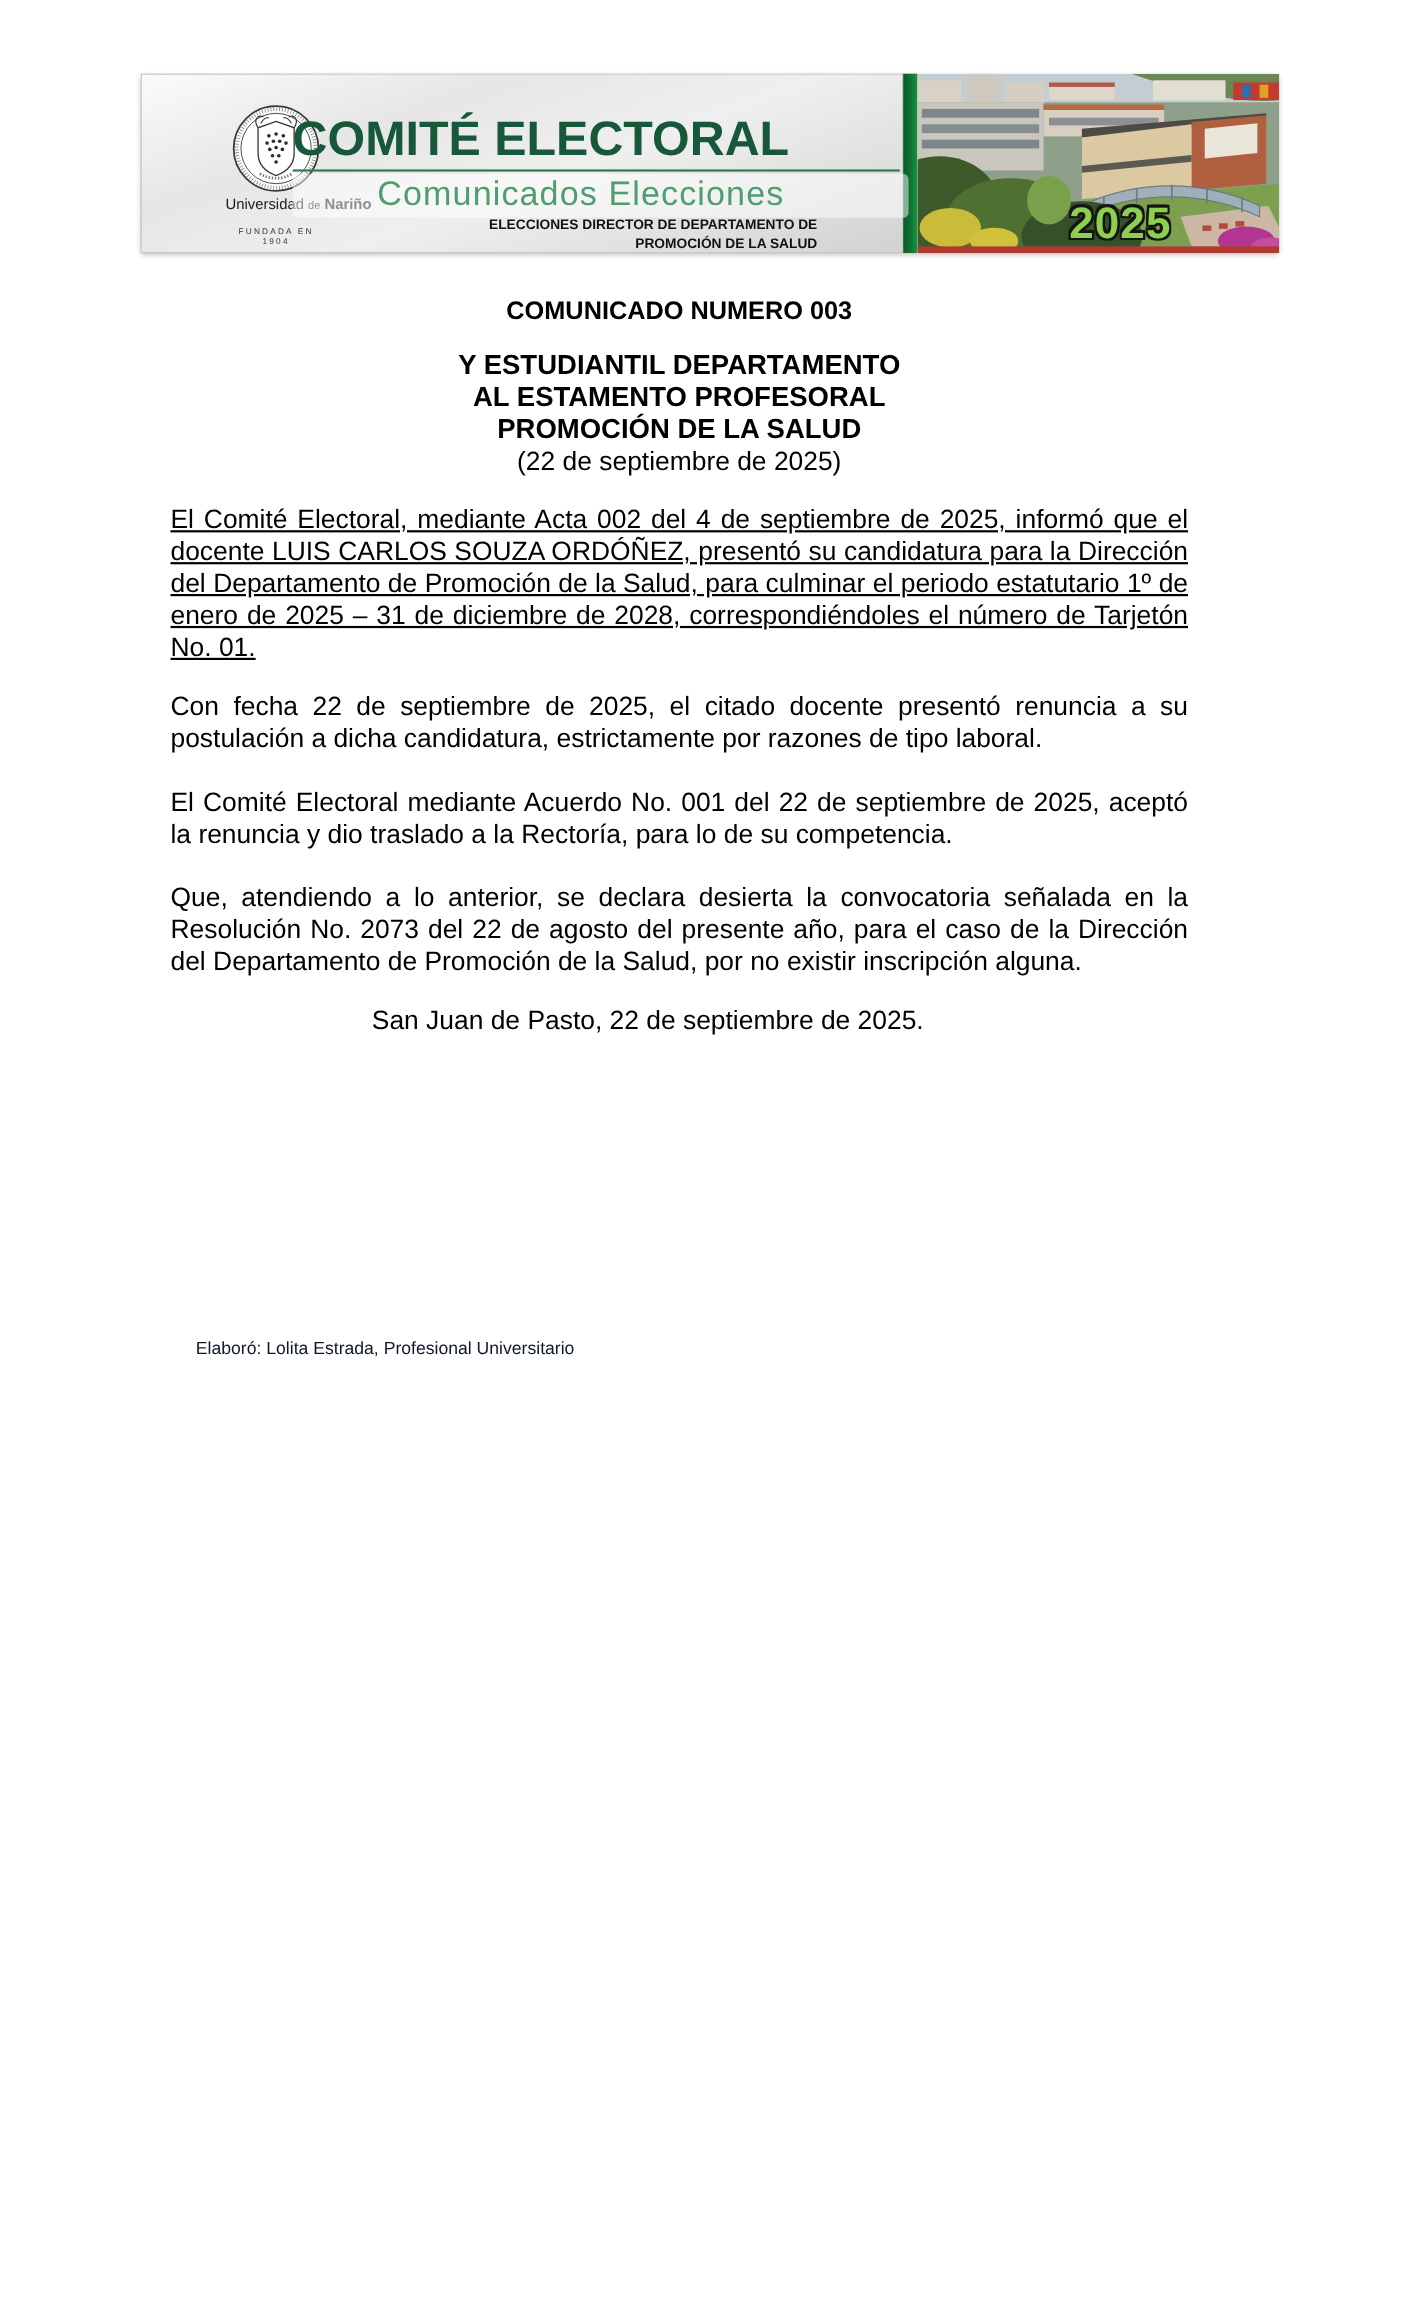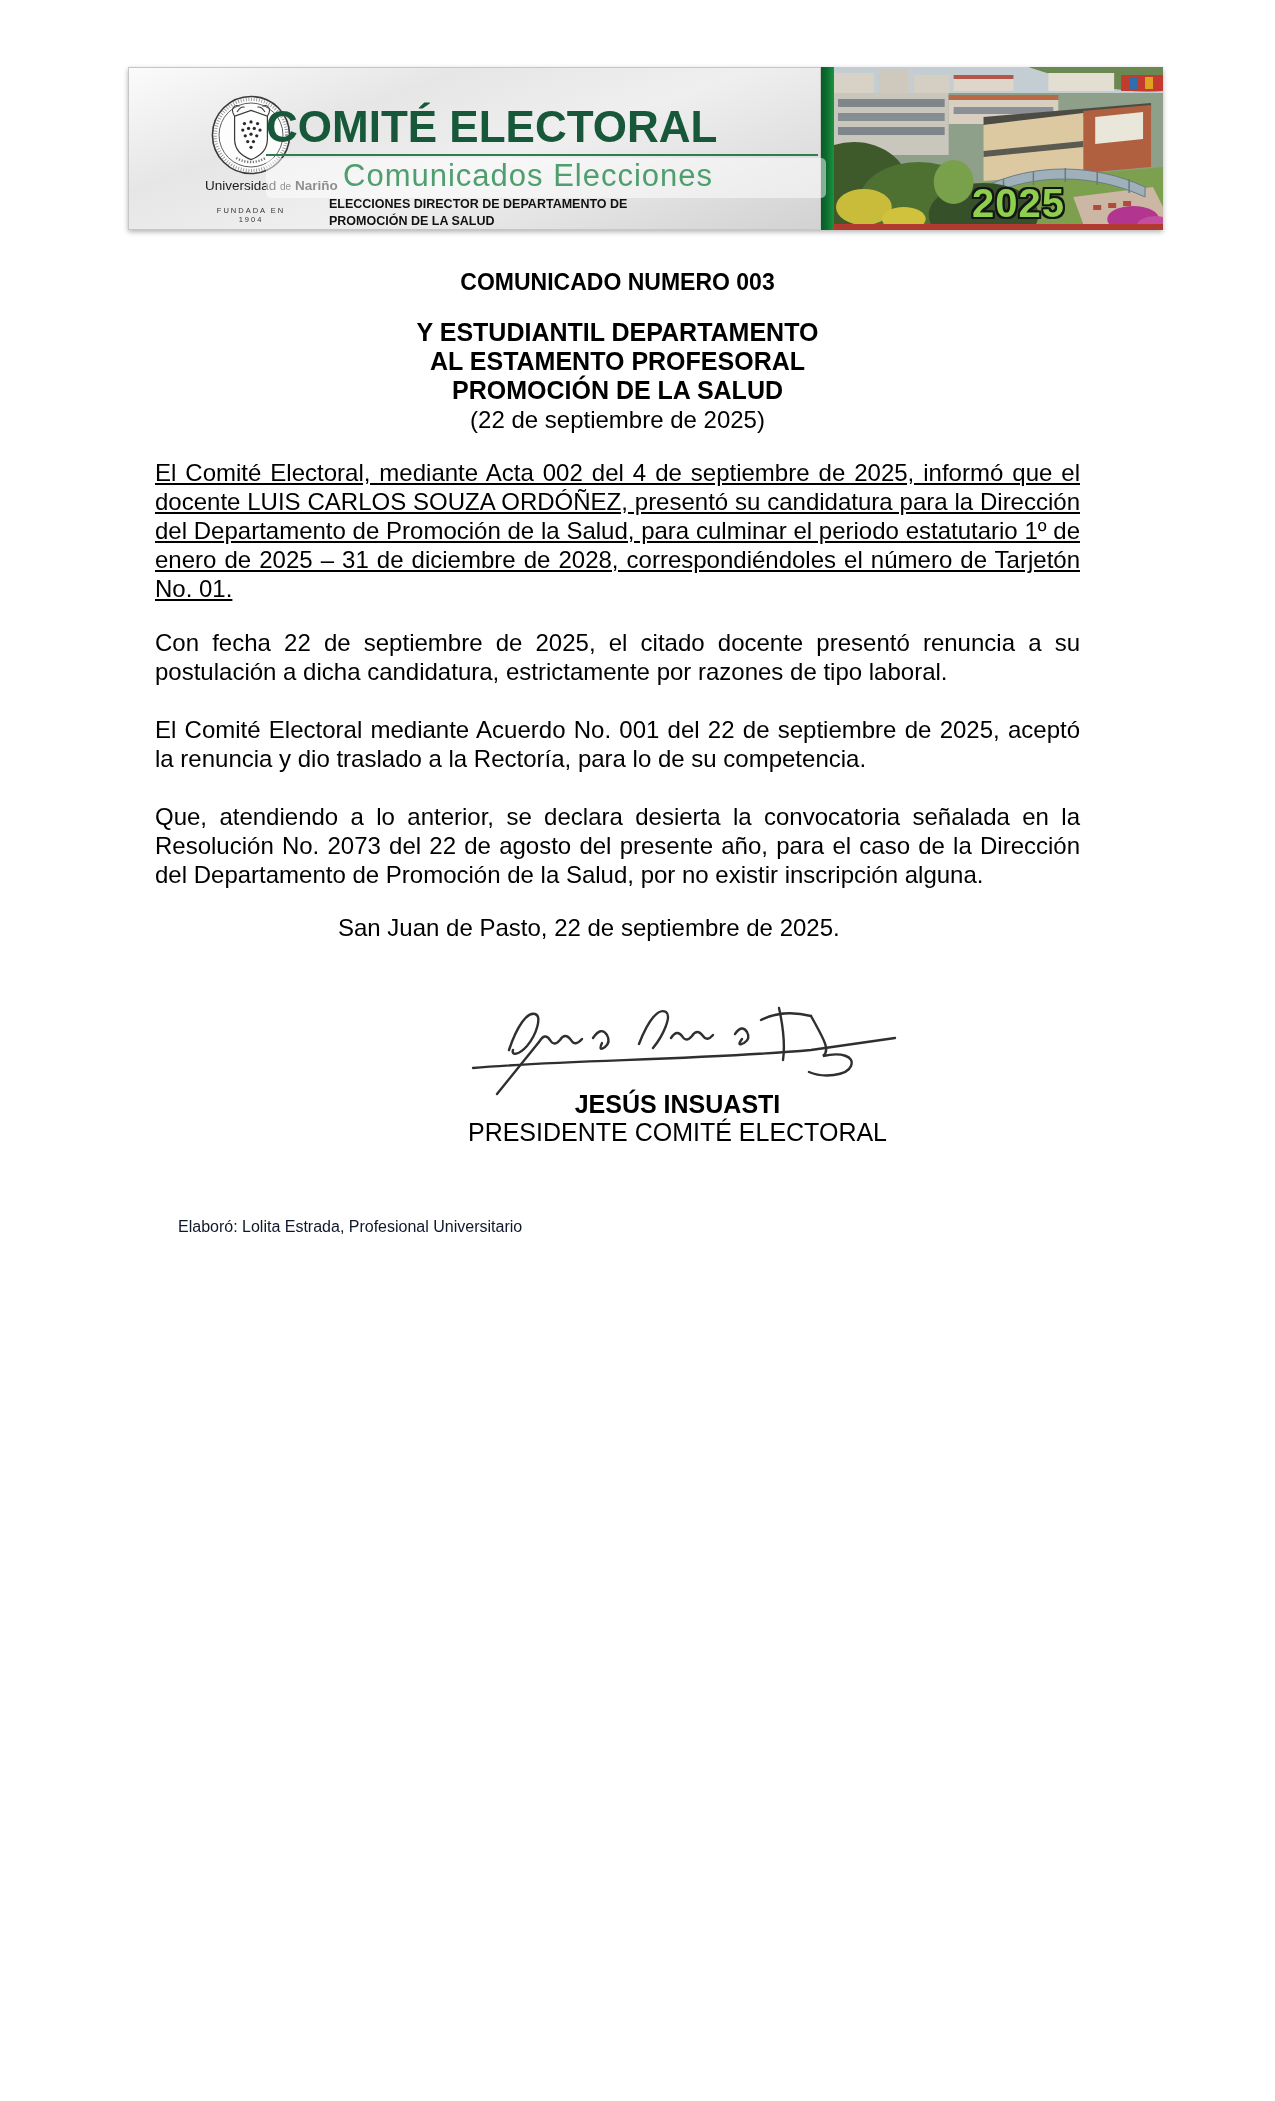--- a/index.html
+++ b/index.html
@@ -20,21 +20,21 @@
   .uni-name .de{font-size:10px;}
   .uni-name .bold{font-weight:bold;}
   .uni-founded{font-size:7.5px;letter-spacing:2px;color:#333;margin-top:13px;}
   .comite-title{position:absolute;left:137px;top:34px;font-size:44px;font-weight:bold;
     color:#17583a;letter-spacing:0px;white-space:nowrap;}
   .title-underline{position:absolute;left:137px;top:86px;width:552px;height:2px;background:#2e7d4f;}
   .subtitle-strip{position:absolute;left:137px;top:90px;width:560px;height:40px;
     background:rgba(255,255,255,0.5);border-radius:5px;}
   .comunicados{position:absolute;left:214px;top:90px;font-size:31px;font-weight:400;
     color:#4f9e6e;letter-spacing:1px;white-space:nowrap;}
-  .elecciones-lines{position:absolute;left:200px;top:128px;width:414px;text-align:left;}
+  .elecciones-lines{position:absolute;left:200px;top:128px;width:414px;text-align:right;}
   .elecciones-l1,.elecciones-l2{font-size:12.5px;font-weight:bold;color:#111;line-height:17px;}
   .banner-bar{width:13px;height:163px;background:linear-gradient(90deg,#0a5a27 0%,#0d6e2f 45%,#17953f 100%);}
   .banner-photo{position:relative;width:329px;height:163px;overflow:hidden;text-align:center;}
   .banner-photo svg{display:block;width:329px;height:163px;}
   .year-badge{position:absolute;left:138px;top:114px;font-size:40px;font-weight:bold;
     color:#8ed04e;letter-spacing:1px;
     text-shadow:2px 2px 0 #151515,-2px -2px 0 #151515,2px -2px 0 #151515,-2px 2px 0 #151515,
                 0 2px 0 #151515,0 -2px 0 #151515,2px 0 0 #151515,-2px 0 0 #151515;}
 
   
@@ -160,35 +160,16 @@
     <div class="doc-heading-date">(22 de septiembre de 2025)</div>
 
     <p class="para tight">El Comité Electoral, mediante Acta 002 del 4 de septiembre de 2025, informó que el docente LUIS CARLOS SOUZA ORDÓÑEZ, presentó su candidatura para la Dirección del Departamento de Promoción de la Salud, para culminar el periodo estatutario 1º de enero de 2025 – 31 de diciembre de 2028, correspondiéndoles el número de Tarjetón No. 01.</p>
     <p class="para">Con fecha 22 de septiembre de 2025, el citado docente presentó renuncia a su postulación a dicha candidatura, estrictamente por razones de tipo laboral.</p>
     <p class="para">El Comité Electoral mediante Acuerdo No. 001 del 22 de septiembre de 2025, aceptó la renuncia y dio traslado a la Rectoría, para lo de su competencia.</p>
     <p class="para last">Que, atendiendo a lo anterior, se declara desierta la convocatoria señalada en la Resolución No. 2073 del 22 de agosto del presente año, para el caso de la Dirección del Departamento de Promoción de la Salud, por no existir inscripción alguna.</p>
 
     <p class="place-line">San Juan de Pasto, 22 de septiembre de 2025.</p>
   </div>
 
-  <div class="sig-block">
-    <svg class="sig-svg" viewBox="0 0 470 100">
-      <g fill="none" stroke="#2f2f2f" stroke-width="2.4" stroke-linecap="round">
-        <path d="M54 96 L96 44"></path>
-        <path d="M66 52 C74 28 84 14 92 16 C99 18 94 36 84 48 C76 57 68 58 70 52"></path>
-        <path d="M96 44 q6 -10 11 -2 q4 7 10 0 q5 -8 11 0 q4 7 11 -1"></path>
-        <path d="M150 40 q8 -12 14 -3 q4 7 -2 12 q-7 5 -3 -4"></path>
-        <path d="M196 46 C206 20 216 10 223 14 C229 18 220 38 210 50"></path>
-        <path d="M228 40 q6 -9 11 -2 q4 7 10 0 q5 -8 11 0 q4 6 10 -1"></path>
-        <path d="M292 36 q7 -10 12 -2 q4 7 -3 11 q-8 4 -2 -4"></path>
-        <path d="M336 10 C340 28 342 48 340 62"></path>
-        <path d="M318 22 C334 14 352 14 368 18"></path>
-        <path d="M368 18 C380 40 388 52 380 58 C398 54 412 58 408 68 C404 78 380 80 366 74"></path>
-        <path d="M30 70 C120 62 260 62 368 52 L452 40"></path>
-      </g>
-    </svg>
-    <div class="sig-name">JESÚS INSUASTI</div>
-    <div class="sig-title">PRESIDENTE COMITÉ ELECTORAL</div>
-  </div>
 
   <div class="footer-note">Elaboró: Lolita Estrada, Profesional Universitario</div>
 
 </div>
 
 </body></html>

